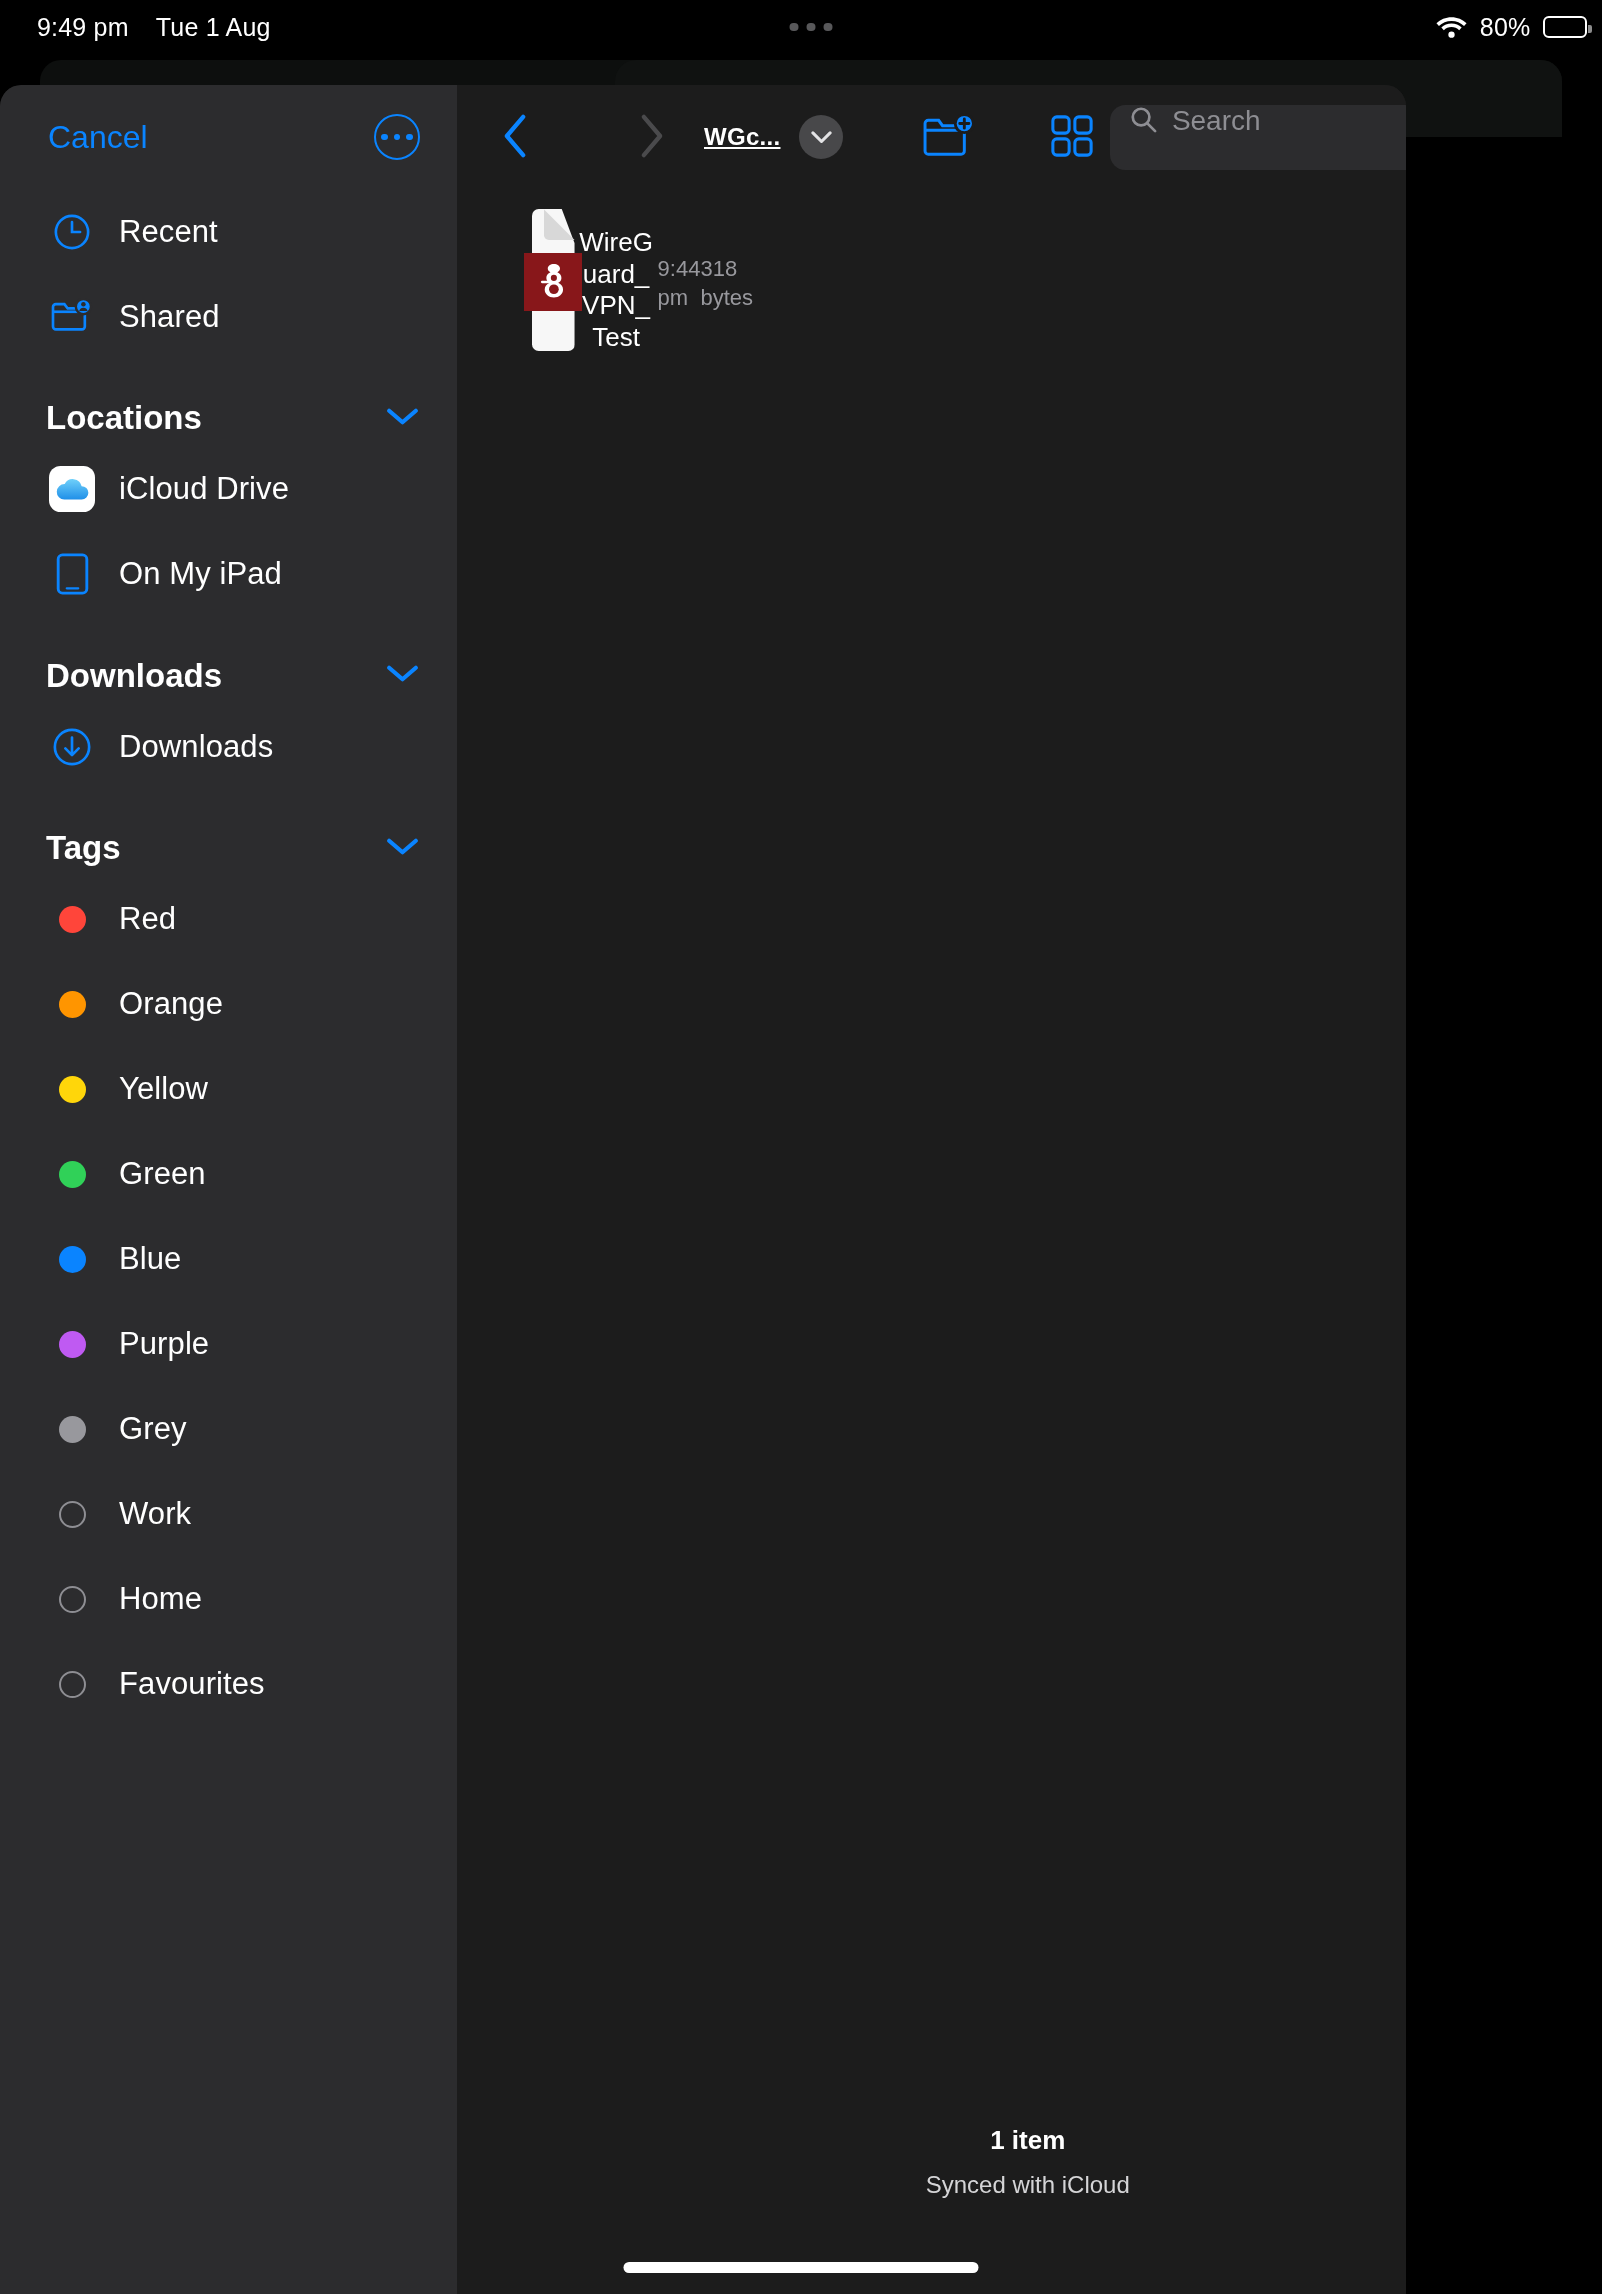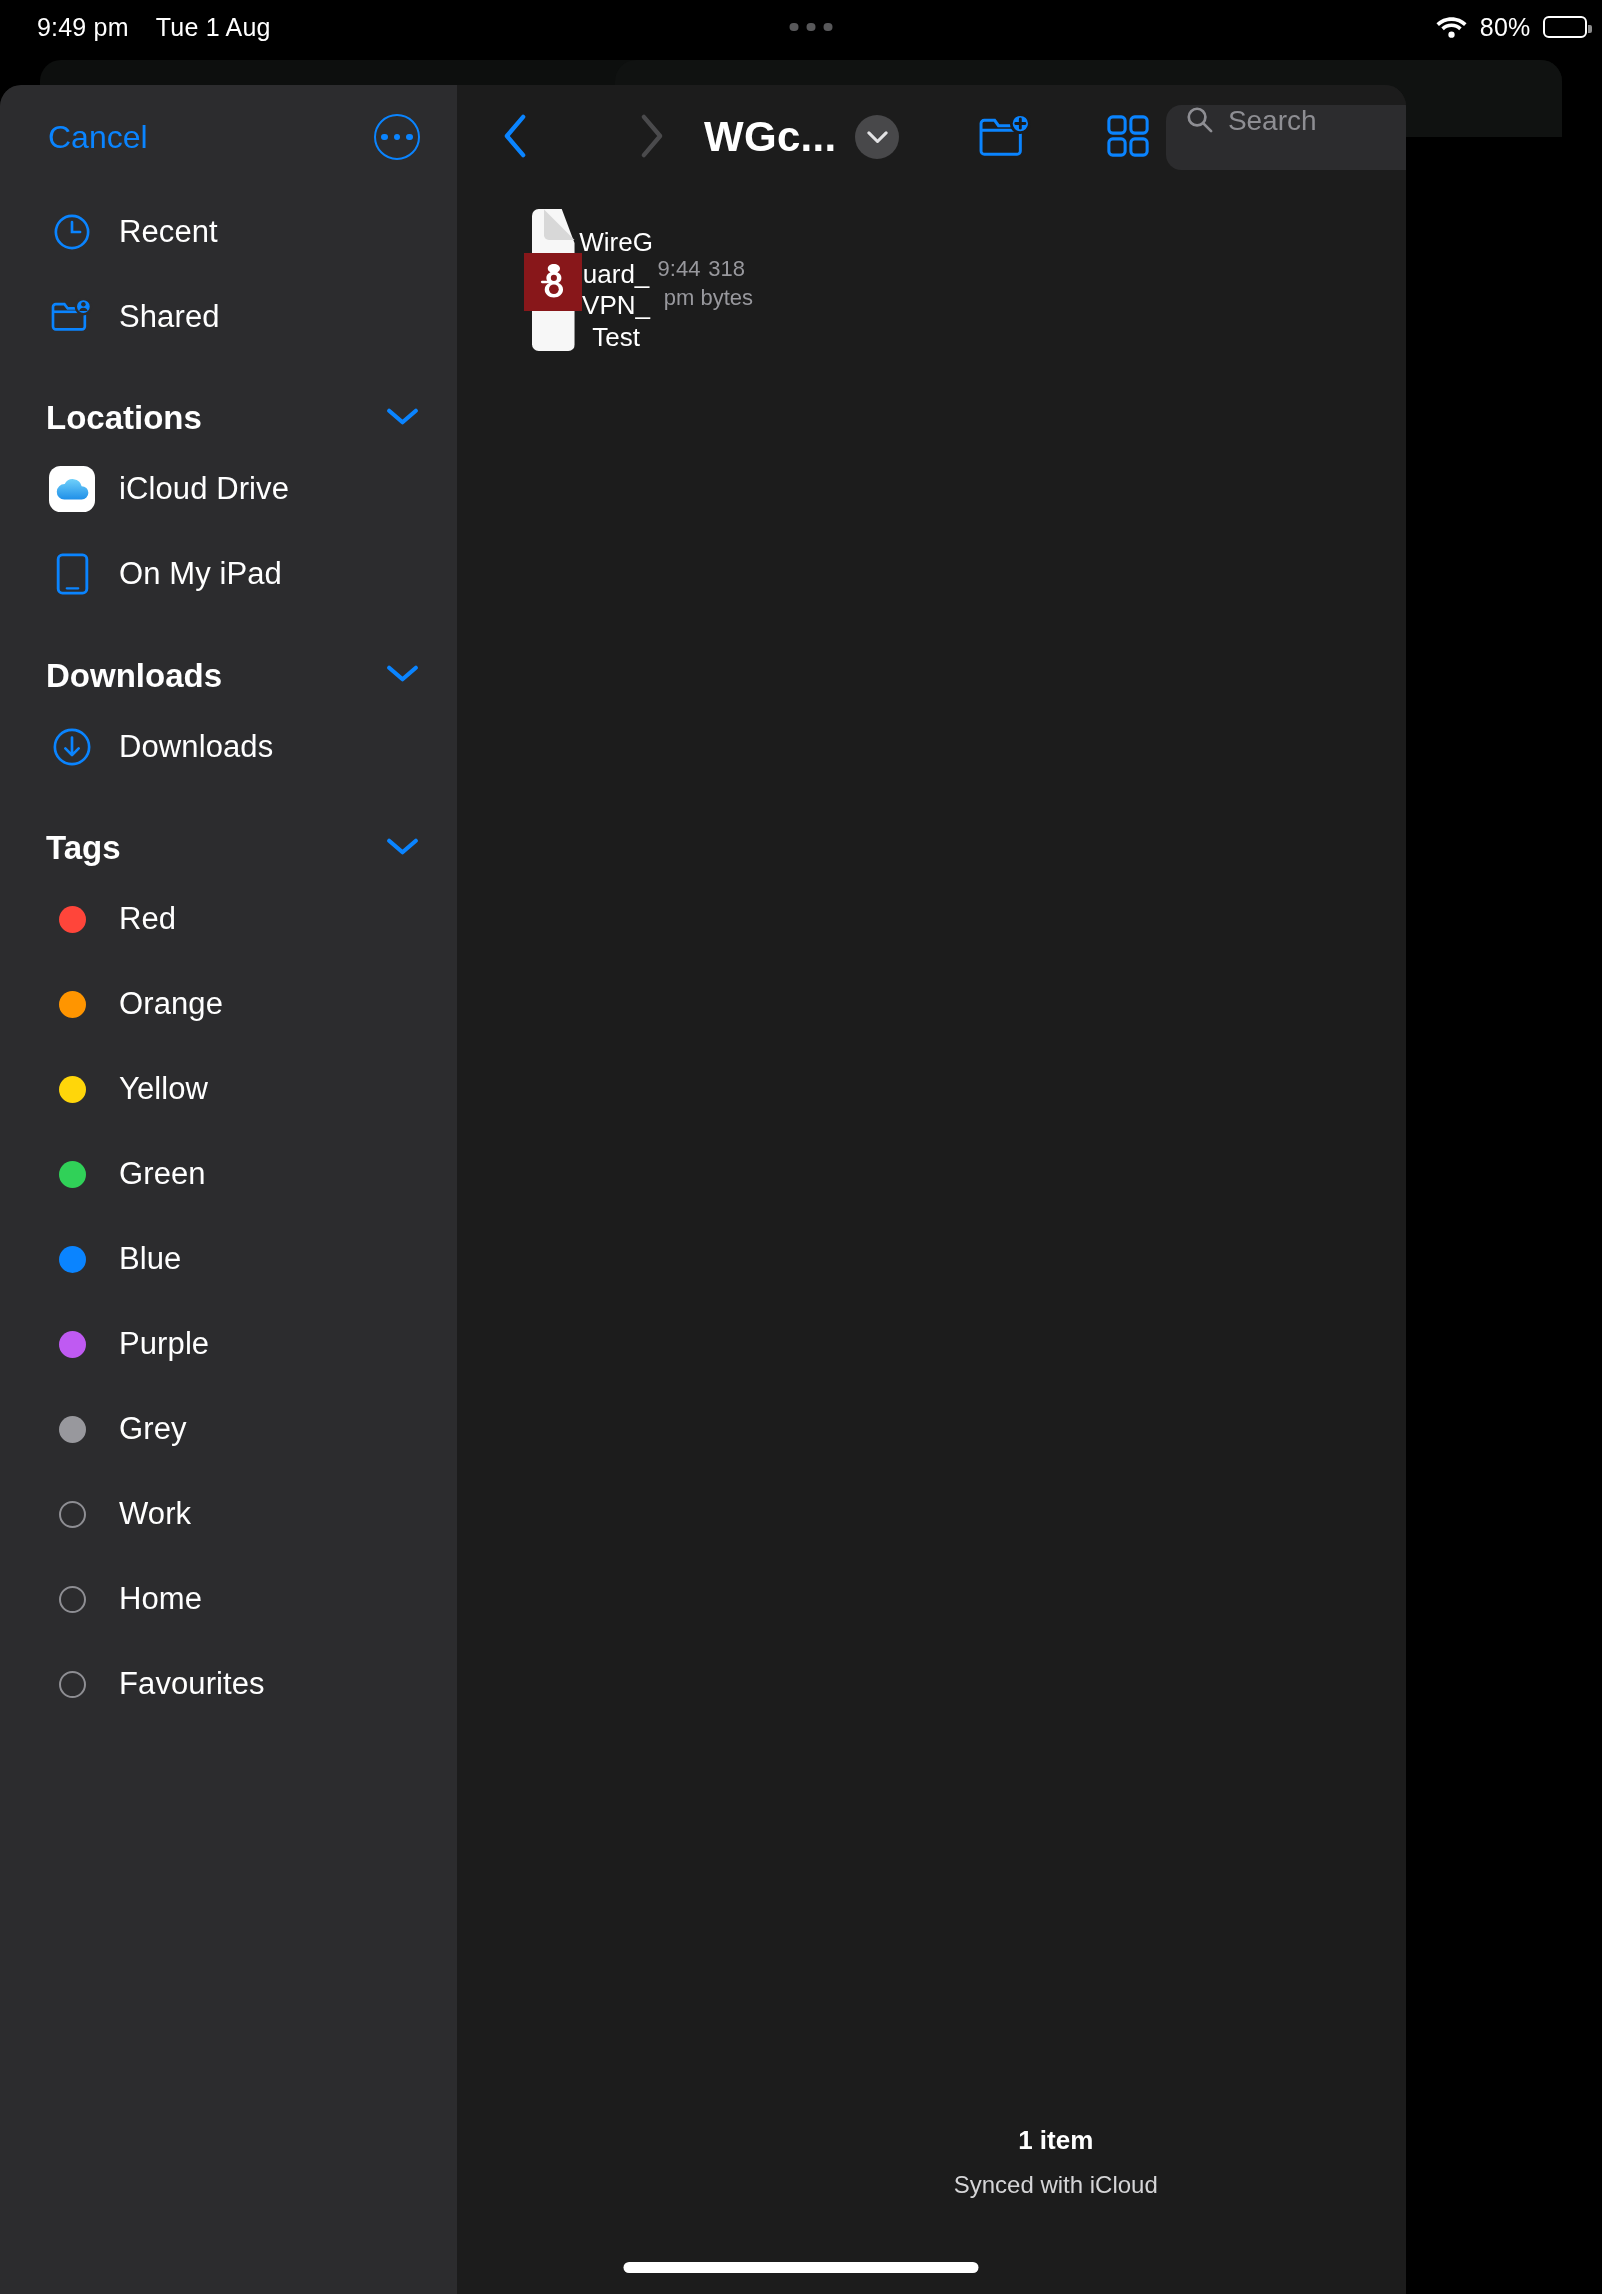--- a/index.html
+++ b/index.html
@@ -83,21 +83,21 @@
     display:flex; align-items:center; justify-content:center;
   }
 
   
   .content { flex:1; position:relative; background:#1c1c1c; }
   .toolbar { height:104px; display:flex; align-items:center; padding:0 29px 0 27px; gap:0; }
   .tb-btn { background:none; border:none; cursor:pointer; display:flex;
             align-items:center; justify-content:center; padding:0; }
   .nav-back { width:63px; height:63px; }
   .nav-fwd  { width:63px; height:63px; }
-  .crumb { color:#fff; font-size:42px; font-weight:600; margin-left:21px; letter-spacing:0.3px; }
+  .crumb { color:#fff; font-size:24px; font-weight:600; margin-left:21px; letter-spacing:0.3px;text-decoration:underline; }
   .crumb-chev {
     width:44px; height:44px; border-radius:50%; background:#48484a;
     display:flex; align-items:center; justify-content:center; margin-left:19px; cursor:pointer;
   }
   .tb-spacer { width:73px; }
   .tb-gap { width:67px; }
   .search {
     margin-left:auto; width:459px; height:65px; background:#2c2c2e;
     border-radius:15.4px; display:flex; align-items:flex-start; padding:0 19px; gap:13.4px; cursor:text;
   }
@@ -117,21 +117,21 @@
   }
   .doc-logo {
     position:absolute; left:50%; top:44px; transform:translateX(-50%);
     width:58px; height:58px; background:#88171a;
     display:flex; align-items:center; justify-content:center;
   }
   .file-name {
     color:#fff; font-size:26px; text-align:center; margin-top:21px;
     line-height:1.22; width:207px; word-break:break-all;
   }
-  .file-meta { color:#98989d; font-size:22px; text-align:center; margin-top:7.7px; line-height:1.3; }
+  .file-meta { color:#98989d; font-size:22px; text-align:left; margin-top:7.7px; line-height:1.3; }
 
   .footer {
     position:absolute; bottom:96px; left:0; right:0; text-align:center;
   }
   .footer-count { color:#fff; font-size:26px; font-weight:bold; }
   .footer-sync { color:#d5d5d7; font-size:24px; margin-top:15.4px; }
 
   .home-indicator {
     position:absolute; bottom:21px; left:50%; transform:translateX(-50%);
     width:355px; height:10.6px; border-radius:5.8px; background:#fff;

